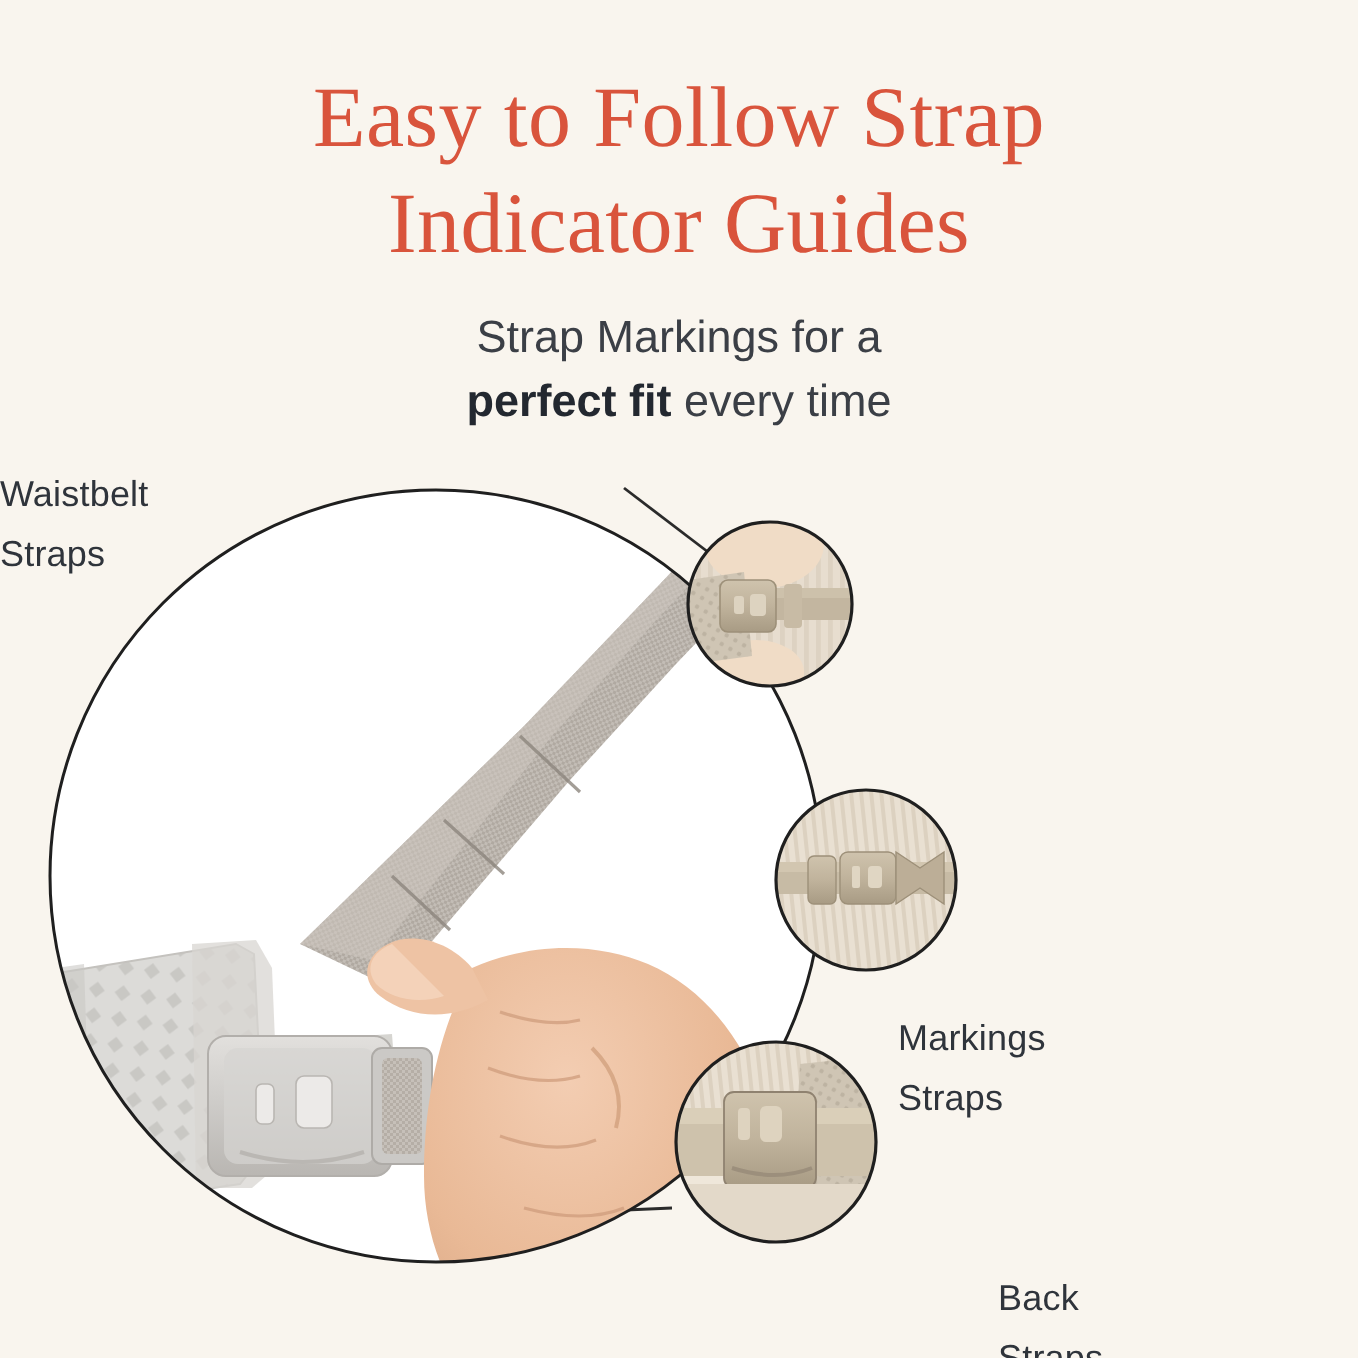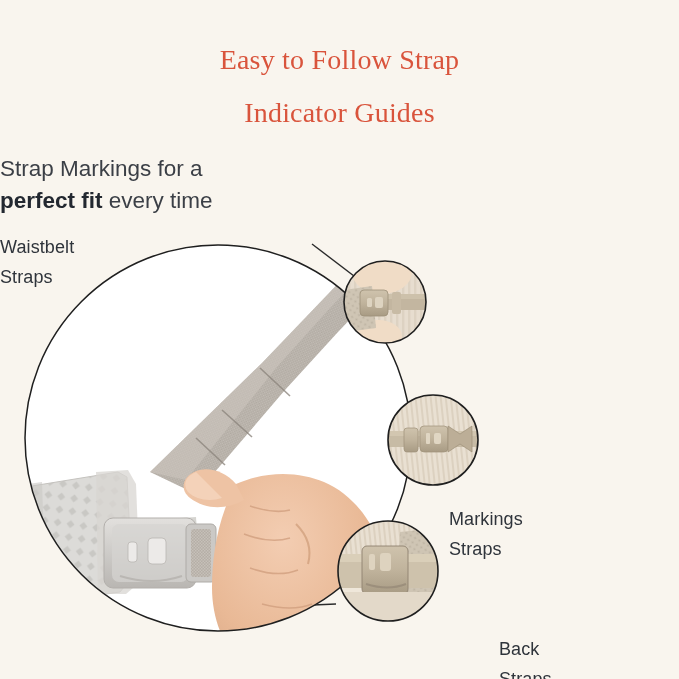--- a/index.html
+++ b/index.html
@@ -22,31 +22,32 @@
   }
 
   
   .title {
     position: absolute;
     left: 0;
     top: 33px;
     width: 679px;
     text-align: center;
     font-family: "Liberation Serif", "DejaVu Serif", serif;
-    font-size: 28px;
+    font-size: 43px;
     line-height: 53px;
     color: #d9543c;
     letter-spacing: 0.2px;
     white-space: pre-line;
   }
   .subtitle {
     position: absolute;
     left: 0;
     top: 153px;
     width: 679px;
+    text-align: center;
     font-family: "Liberation Sans", sans-serif;
     font-size: 22.5px;
     line-height: 32px;
     color: #3b3f46;
     font-weight: 400;
   }
   .subtitle .line2 b {
     font-weight: 700;
     color: #232830;
     margin-top: 20px;

